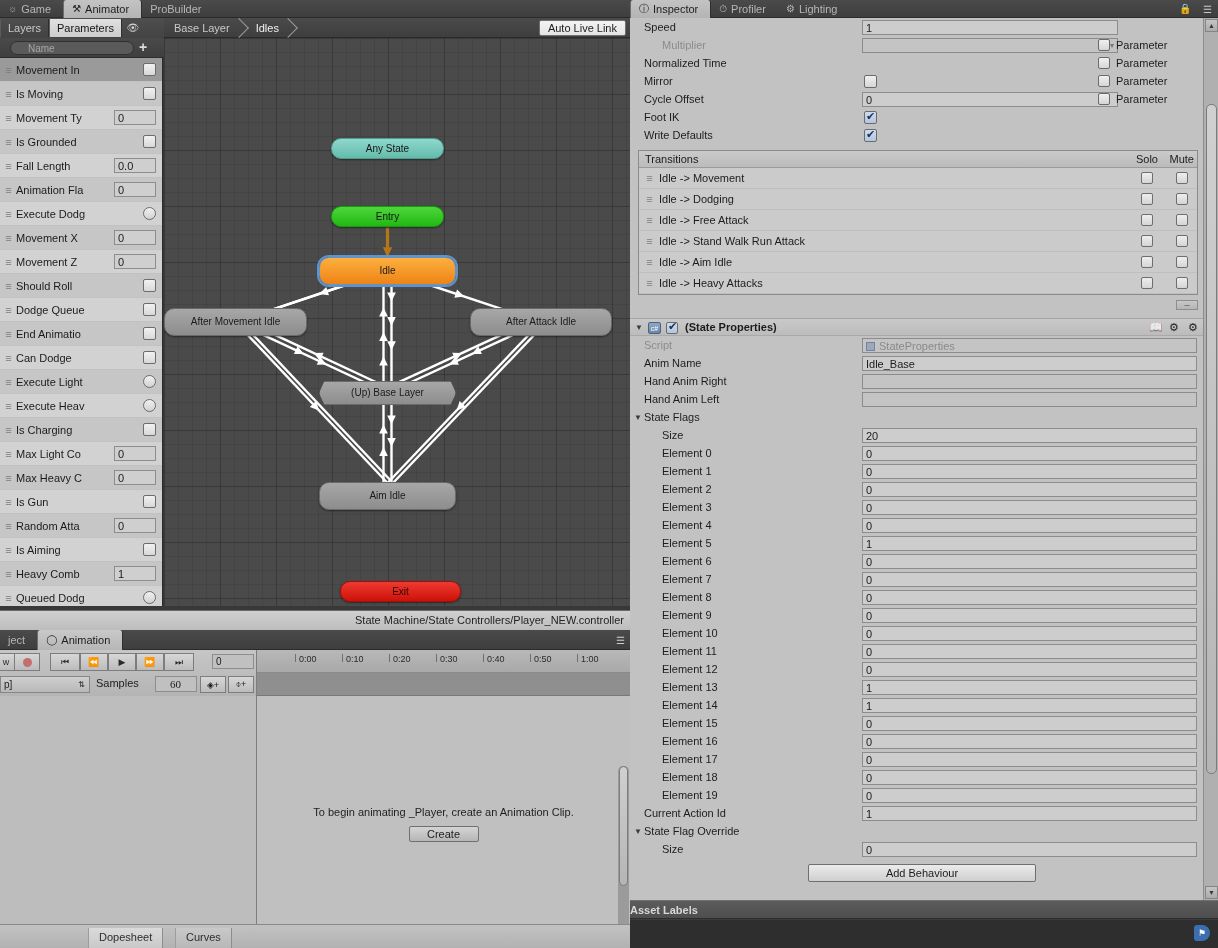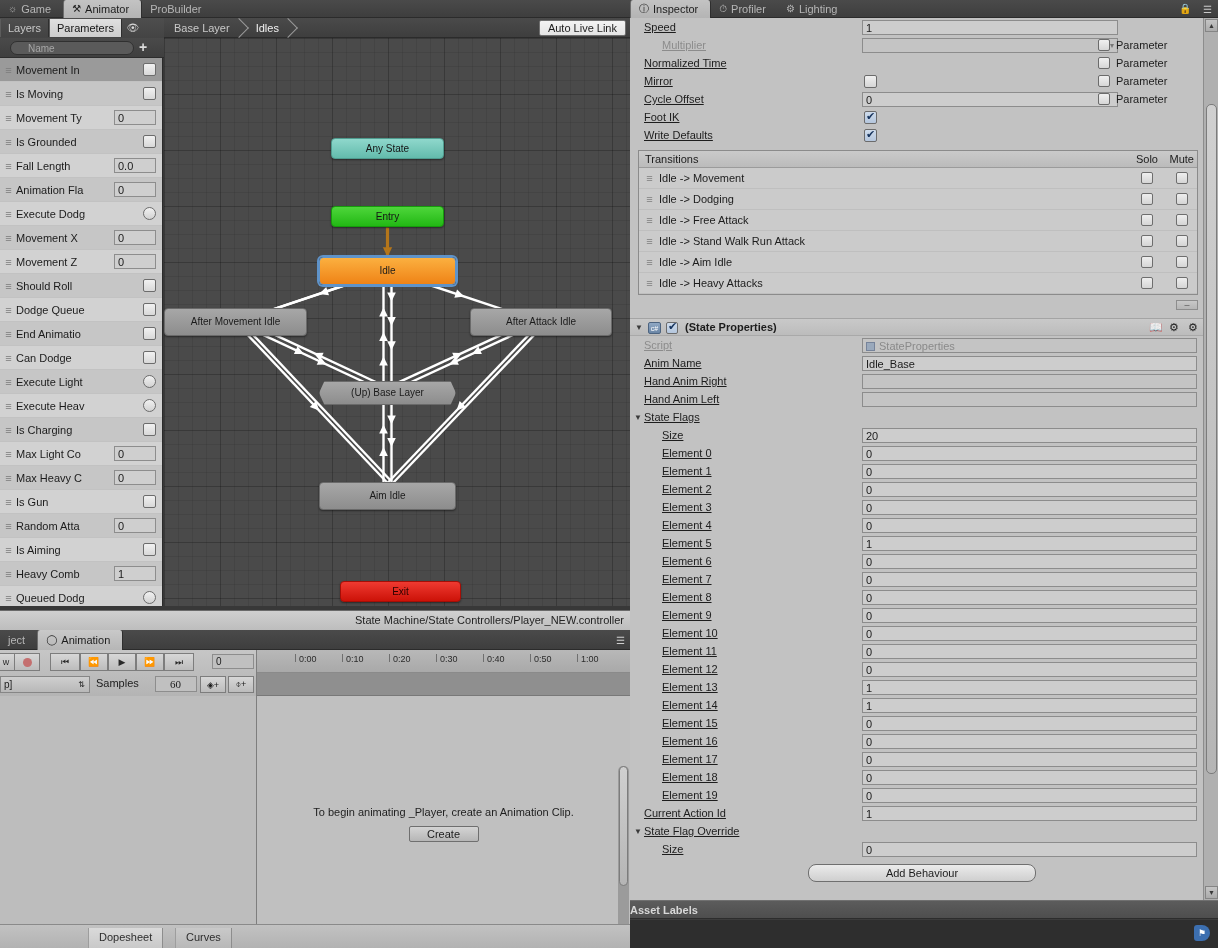--- a/index.html
+++ b/index.html
@@ -102,21 +102,21 @@
   .crumb.cur{ color:#f2f2f2; }
   .crumb:after{
     content:""; position:absolute; right:0; top:3px; width:13px; height:13px;
     border-top:1px solid #9a9a9a; border-right:1px solid #9a9a9a;
     transform:rotate(45deg);
   }
   #livelink{ position:absolute; right:4px; top:2px; }
 
   .node{
     position:absolute; text-align:center; font-size:10px; color:#141414;
-    border-radius:4px; line-height:1; display:flex; align-items:center; justify-content:center;
+    border-radius:10px; line-height:1; display:flex; align-items:center; justify-content:center;
     box-shadow: 0 1px 2px rgba(0,0,0,0.45);
   }
   .node.anystate{ background:linear-gradient(#8fd8cc,#63bbac); border:1px solid #4f9c8f;}
   .node.entry{ background:linear-gradient(#4ed63b,#22b814); border:1px solid #169b0c; }
   .node.exit{ background:linear-gradient(#ef3a31,#cc1208); border:1px solid #a50e06; color:#2a0200;}
   .node.state{ background:linear-gradient(#a7a7a7,#8d8d8d); border:1px solid #6a6a6a; color:#1b1b1b;}
   .node.sel{ background:linear-gradient(#fbb040,#ef8316); border:1px solid #5f93c9;
              box-shadow:0 0 0 2px #5f93c9; }
   .node.sub{ background:linear-gradient(#a7a7a7,#8d8d8d); border:1px solid #6a6a6a;
              clip-path: polygon(4% 0,96% 0,100% 50%,96% 100%,4% 100%,0 50%); border-radius:0;}
@@ -191,21 +191,21 @@
 
   #inspbody{ position:absolute; left:0; top:18px; right:0; bottom:48px;
       background:#c2c2c2; overflow:hidden; }
   #inspscroll{ position:absolute; right:0; top:18px; width:15px; bottom:48px;
       background:#b0b0b0; border-left:1px solid #8d8d8d; }
   .arrowbtn{ position:absolute; left:1px; width:13px; height:13px;
       background:linear-gradient(#c5c5c5,#ababab); border:1px solid #858585;
       display:flex;align-items:center;justify-content:center; font-size:7px; color:#3a3a3a;}
 
   .irow{ position:relative; height:18px; display:flex; align-items:center; padding-left:14px; }
-  .ilabel{ font-size:11px; color:#1d1d1d;text-decoration:underline; }
+  .ilabel{ font-size:11px; color:#1d1d1d; }
   .ilabel.dim{ color:#8c8c8c; }
   .ilabel.ind1{ padding-left:18px; }
   .ifield{
     position:absolute; left:232px; right:21px; height:15px; background:#cdcdcd;
     border:1px solid #8c8c8c; font-size:11px; line-height:14px; padding-left:3px; color:#1b1b1b;
   }
   .ifield.disabled{ background:#c4c4c4; color:#8a8a8a; }
   .icheck{ position:absolute; left:234px; width:13px;height:13px;
      background:linear-gradient(#f0f0f0,#d6d6d6); border:1px solid #6b6b6b; border-radius:2px;}
   .icheck.ticked{ background:linear-gradient(#cfdcec,#b4c6dd); }
@@ -254,21 +254,21 @@
     background:#3c3c3c;
   }
   #albar{ height:19px; background:linear-gradient(#5c5c5c,#4e4e4e);
       border-top:1px solid #707070; border-bottom:1px solid #2d2d2d;
       font-size:11px; font-weight:bold; color:#d8d8d8; line-height:18px; }
   #alfield{ position:absolute; left:0; right:0; top:20px; bottom:0; background:#2e2e2e; }
   #tagico{ position:absolute; right:8px; top:5px; width:16px;height:16px;
       background:#3c6fb0; border-radius:3px 8px 8px 3px; color:#fff; font-size:9px;
       display:flex;align-items:center;justify-content:center;}
   #addbeh{ position:absolute; left:178px; width:228px; height:18px;
-      background:linear-gradient(#ebebeb,#cfcfcf); border:1px solid #6f6f6f; border-radius:8px;
+      background:linear-gradient(#ebebeb,#cfcfcf); border:1px solid #6f6f6f; border-radius:2px;
       font-size:11px; line-height:17px; text-align:center; }
 </style>
 </head>
 <body>
 
 <div id="root">
 
   <div id="animator">
 
     <div class="atabs">

